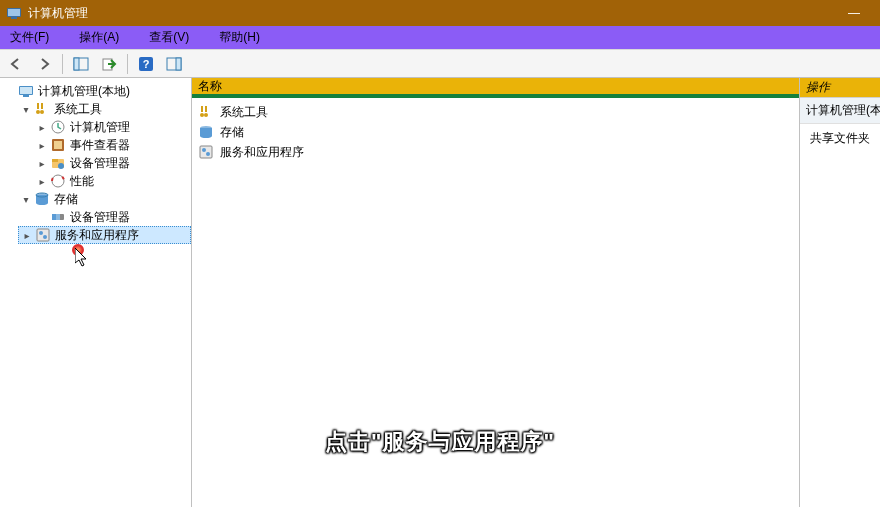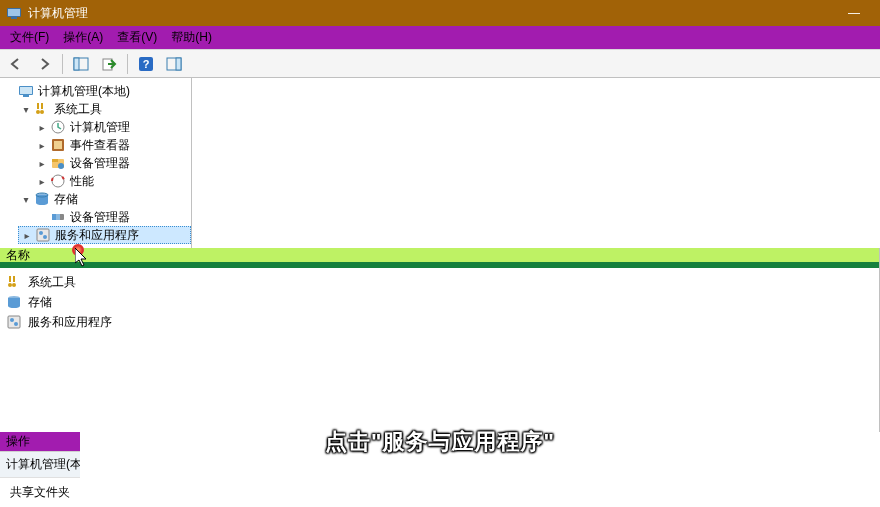--- a/index.html
+++ b/index.html
@@ -27,27 +27,27 @@
     margin-right: 6px;
     display: inline-flex; align-items: center; justify-content: center;
   }
   .titlebar .spacer { flex: 1; }
   .titlebar .win-btn {
     width: 40px; height: 26px;
     display: flex; align-items: center; justify-content: center;
     color: #fff;
   }
   .menubar {
-    background: #a21caf;
+    background: #8b5cf6;
     border-bottom: 1px solid #d9d9d9;
     height: 24px;
     display: flex;
     align-items: center;
     padding: 0 6px;
-    gap: 6px;
+    gap: 22px;
   }
   .menubar .menu-item { padding: 2px 4px; }
   .toolbar {
     background: #f5f5f5;
     border-bottom: 1px solid #c0c0c0;
     height: 28px;
     display: flex;
     align-items: center;
     padding: 0 4px;
     gap: 4px;
@@ -57,21 +57,20 @@
     display: flex; align-items: center; justify-content: center;
     border: 1px solid transparent;
     border-radius: 2px;
   }
   .toolbar .sep {
     width: 1px; height: 20px; background: #c0c0c0; margin: 0 2px;
   }
   .main {
     display: flex;
     height: calc(507px - 26px - 24px - 28px);
-    flex-direction: column;
   }
   .tree-pane {
     width: 192px;
     border-right: 1px solid #c0c0c0;
     overflow: auto;
     padding: 4px 0;
     background: #fff;
   }
   .tree ul { list-style: none; margin: 0; padding: 0 0 0 16px; }
   .tree > ul { padding-left: 2px; }
@@ -100,47 +99,48 @@
   }
   .tree .node.selected .label { color: #000; }
   .list-pane {
     flex: 1;
     border-right: 1px solid #c0c0c0;
     display: flex; flex-direction: column;
     background: #fff;
   }
   .list-header {
     height: 20px;
-    background: #bef264;
-    border-bottom: 6px solid #15803d;
+    background: #eab308;
+    border-bottom: 4px solid #15803d;
     display: flex; align-items: center;
     padding: 0 6px;
     font-size: 12px;
   }
   .list-body { flex: 1; padding: 4px 4px; }
   .list-item {
     display: flex; align-items: center;
     height: 20px; padding: 0 2px;
   }
   .list-item .ico {
     width: 16px; height: 16px; margin-right: 6px;
     display: inline-flex; align-items: center; justify-content: center;
   }
   .actions-pane {
     width: 80px;
     background: #fff;
     display: flex; flex-direction: column;
   }
   .actions-pane .header {
     height: 20px;
-    background: #a21caf;
+    background: #eab308;
     border-bottom: 1px solid #d0d0d0;
     display: flex; align-items: center;
     padding: 0 6px;
     font-weight: 500;
+    font-style: italic;
   }
   .actions-pane .section-title {
     background: #eef3f7;
     padding: 4px 6px;
     overflow: hidden;
     white-space: nowrap;
     border-bottom: 1px solid #e0e0e0;
   }
   .actions-pane .action-link {
     padding: 6px 10px;

